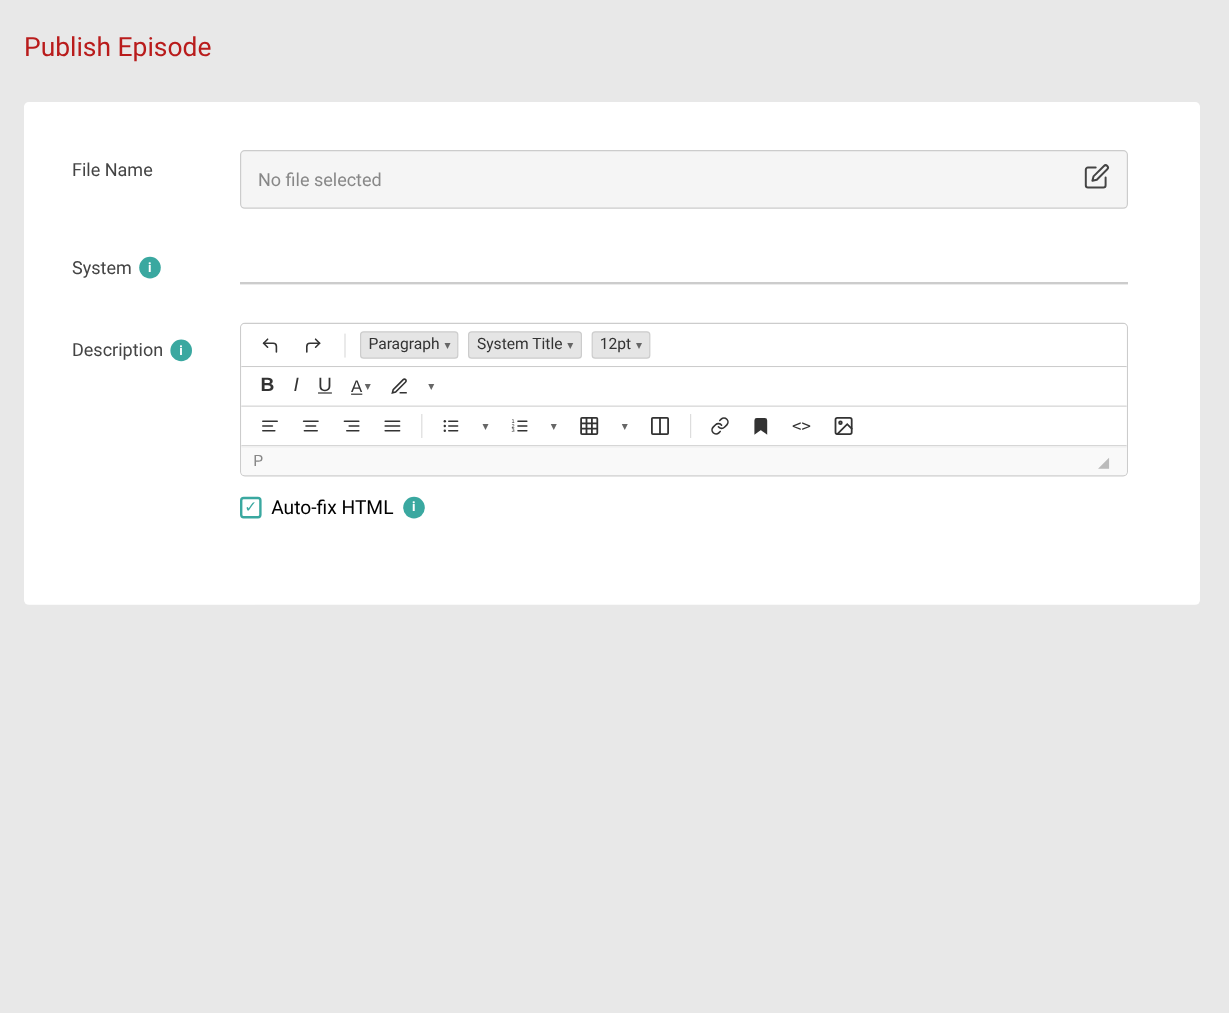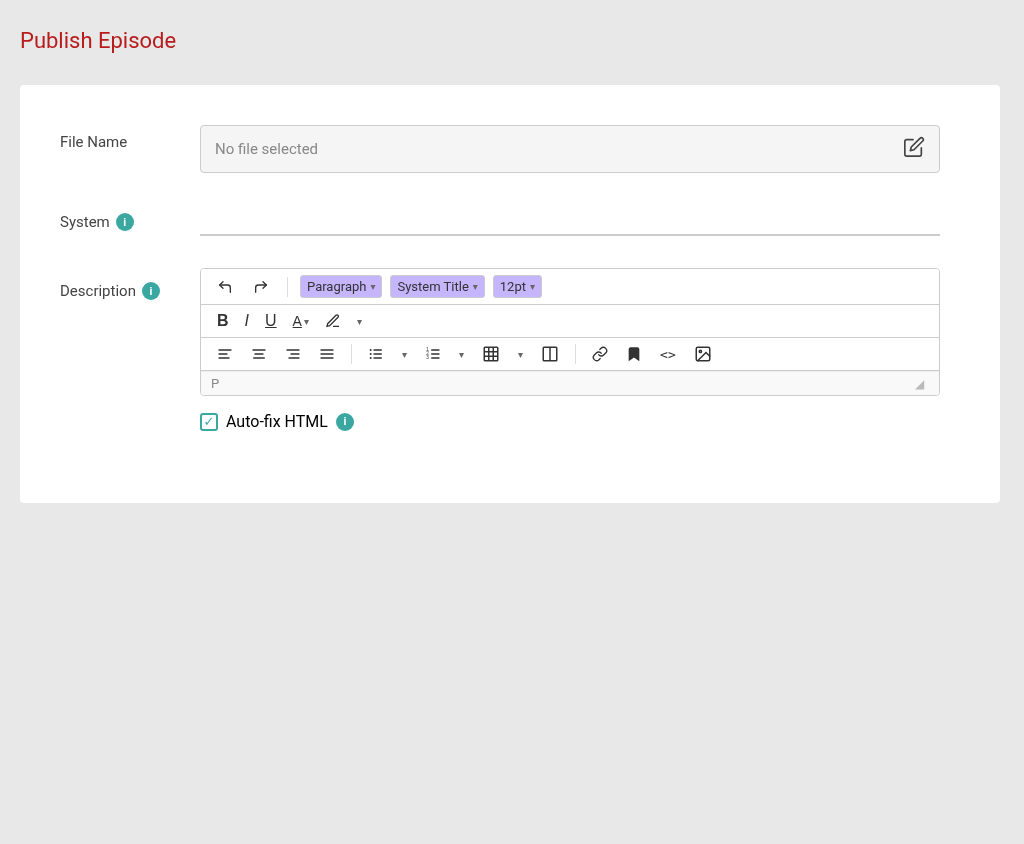--- a/index.html
+++ b/index.html
@@ -135,21 +135,21 @@
       height: 20px;
       background: #ddd;
       margin: 0 4px;
     }
     .tb-select {
       border: 1px solid #ccc;
       border-radius: 3px;
       padding: 3px 6px;
       font-size: 13px;
       color: #333;
-      background: #c4b5fd;
+      background: #e5e5e5;
       cursor: pointer;
       display: inline-flex;
       align-items: center;
       gap: 4px;
     }
     .chevron-down {
       font-size: 10px;
       color: #666;
     }
     .bold-btn { font-weight: bold; font-size: 16px; }

